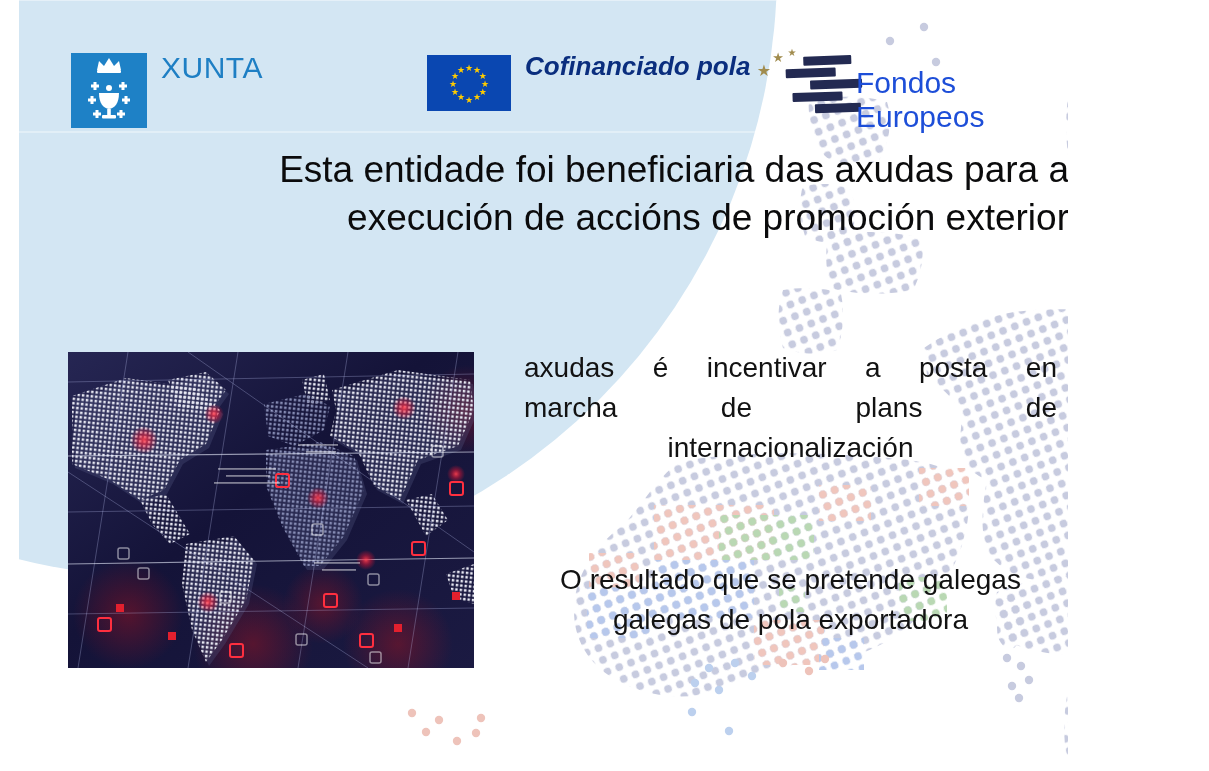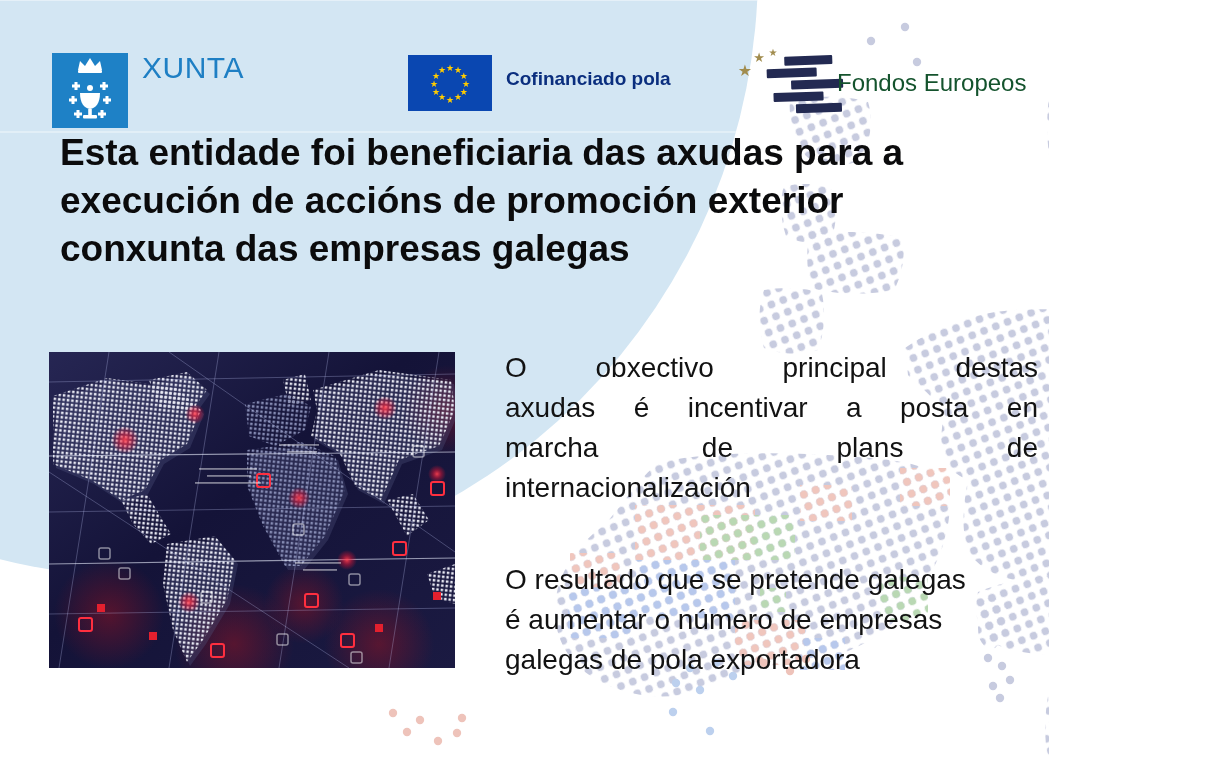--- a/index.html
+++ b/index.html
@@ -1,48 +1,48 @@
 <!DOCTYPE html>
 <html><head>
 <meta charset="utf-8">
 <style>
   html,body{margin:0;padding:0;}
   .page{position:relative;width:1049px;height:771px;background:#ffffff;overflow:hidden;
-        font-family:"Liberation Sans",sans-serif;}
+        font-family:"Liberation Sans",sans-serif;margin-left:19px;}
   
   .bg-circle{position:absolute;left:-458px;top:-638px;width:1216px;height:1216px;
              border-radius:50%;background:#d3e6f3;overflow:hidden;}
   .bg-circle .top-strip{position:absolute;left:0;right:0;top:608px;height:31px;
              background:rgba(255,255,255,.42);}
   .bg-circle .band2{position:absolute;left:0;right:0;top:769px;height:2px;
              background:rgba(255,255,255,.35);}
   .dots-svg{position:absolute;left:0;top:0;z-index:1;}
   
   .xunta-logo{position:absolute;left:52px;top:53px;z-index:3;}
   .xunta-text{position:absolute;left:142px;top:51px;z-index:3;color:#1e7fc4;
               font-size:30px;line-height:34px;letter-spacing:.5px;font-weight:400;}
   .eu-flag{position:absolute;left:408px;top:55px;z-index:3;}
-  .eu-text{position:absolute;left:506px;top:67px;z-index:3;color:#0a2e7e;
-           font-weight:700;font-size:19px;line-height:23px;}
+  .eu-text{position:absolute;left:506px;top:55px;z-index:3;color:#0a2e7e;
+           font-weight:700;font-size:26px;line-height:23px;font-style:italic;}
   .fondos-mark{position:absolute;left:735px;top:45px;z-index:3;}
-  .fondos-text{position:absolute;left:837px;top:66px;z-index:3;color:#14532d;
-               font-size:24px;line-height:34px;font-weight:400;}
-  
-  .heading{position:absolute;left:60px;top:129px;width:990px;z-index:3;
-           text-align:left;color:#0b0b0c;font-weight:700;font-size:37px;line-height:48px;}
+  .fondos-text{position:absolute;left:837px;top:66px;z-index:3;color:#1d4ed8;
+               font-size:30px;line-height:34px;font-weight:400;}
+  
+  .heading{position:absolute;left:60px;top:146px;width:990px;z-index:3;
+           text-align:right;color:#0b0b0c;font-weight:400;font-size:37px;line-height:48px;}
   .heading div{white-space:nowrap;}
   
   .photo{position:absolute;left:49px;top:352px;width:406px;height:316px;z-index:3;}
   
   .para{position:absolute;left:505px;width:533px;z-index:3;color:#121212;
         font-size:28px;line-height:40px;}
   .para.p1{top:348px;}
   .para.p2{top:560px;}
   .jline{text-align:justify;text-align-last:justify;}
-  .lline{text-align:left;}
+  .lline{text-align:center;}
 </style>
 </head>
 <body>
 
 <div class="page">
 
   <div class="bg-circle">
     <div class="top-strip"></div>
     <div class="band2"></div>
   </div>
@@ -191,21 +191,20 @@
         <rect x="38" y="47" width="50" height="9" rx="1"></rect>
         <rect x="60" y="59" width="46" height="9" rx="1"></rect>
       </g>
     </svg>
   </div>
   <div class="fondos-text">Fondos Europeos</div>
 
   <div class="heading">
     <div>Esta entidade foi beneficiaria das axudas para a</div>
     <div>execución de accións de promoción exterior</div>
-    <div>conxunta das empresas galegas</div>
   </div>
 
   <div class="photo">
     <svg width="406" height="316" viewBox="0 0 406 316">
       <defs>
         <linearGradient id="mapbg" x1="0" y1="0" x2="1" y2="1">
           <stop offset="0" stop-color="#262653"></stop>
             <stop offset=".45" stop-color="#141338"></stop>
             <stop offset="1" stop-color="#1b1a42"></stop>
         </linearGradient>
@@ -315,25 +314,23 @@
         <rect x="146" y="130" width="66" height="1.8"></rect>
         <rect x="230" y="92" width="40" height="1.8"></rect>
         <rect x="238" y="99" width="30" height="1.8"></rect>
         <rect x="246" y="210" width="46" height="1.8"></rect>
         <rect x="254" y="217" width="34" height="1.8"></rect>
       </g>
     </svg>
   </div>
 
   <div class="para p1">
-    <div class="jline">O obxectivo principal destas</div>
     <div class="jline">axudas é incentivar a posta en</div>
     <div class="jline">marcha de plans de</div>
     <div class="lline">internacionalización</div>
   </div>
 
   <div class="para p2">
     <div class="lline">O resultado que se pretende galegas</div>
-    <div class="lline">é aumentar o número de empresas</div>
     <div class="lline">galegas de pola exportadora</div>
   </div>
 
 </div>
 
 </body></html>

